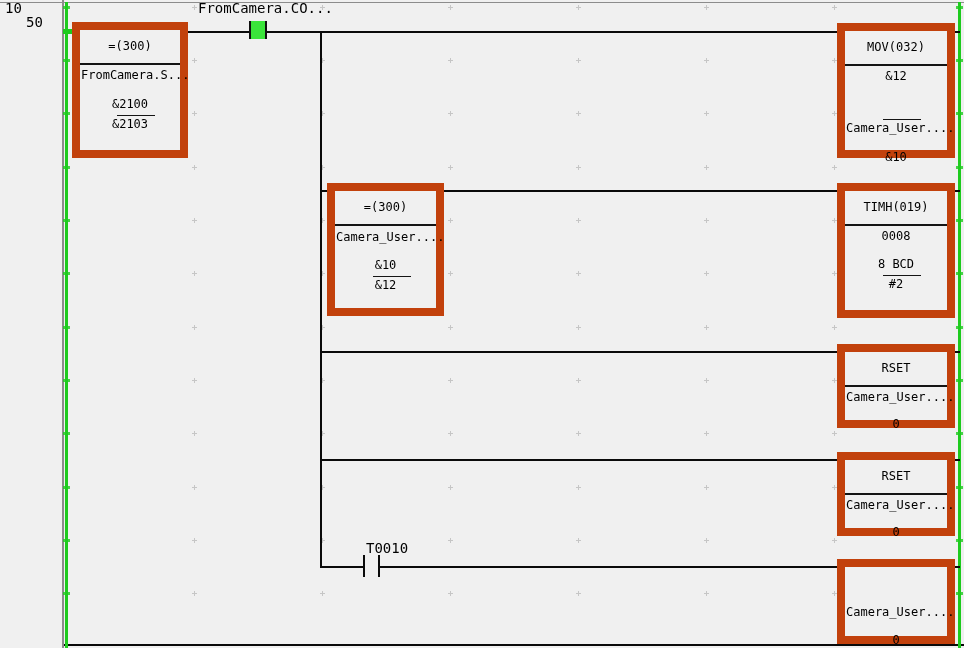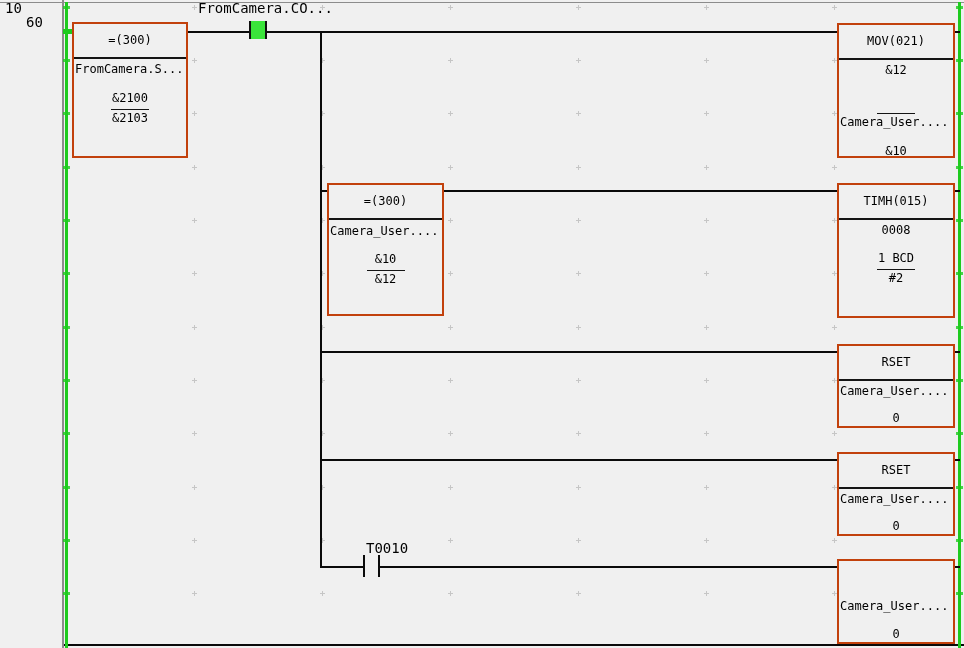--- a/index.html
+++ b/index.html
@@ -14,21 +14,21 @@
   .wire{position:absolute;background:#0a0a0a;}
   .h{height:2px;} .v{width:2px;}
   
   .bus{position:absolute;width:3px;background:var(--bus,#1ecb1e);}
   .bustick{position:absolute;width:7px;height:3px;background:var(--bus,#1ecb1e);opacity:.8;}
   
   .dot{position:absolute;width:5px;height:5px;}
   .dot::before{content:"";position:absolute;left:0;top:2px;width:5px;height:1px;background:var(--dot,#c6c6c6);}
   .dot::after{content:"";position:absolute;left:2px;top:0;width:1px;height:5px;background:var(--dot,#c6c6c6);}
   
-  .blk{position:absolute;background:var(--bg,#f0f0f0);border:2px solid #c2410c;box-sizing:border-box;z-index:3;}
+  .blk{position:absolute;background:var(--bg,#f0f0f0);border:8px solid #c2410c;box-sizing:border-box;z-index:3;}
   .btitle{position:absolute;top:0;left:0;right:0;height:33px;line-height:33px;text-align:center;border-bottom:2px solid #141414;}
   .bval{position:absolute;left:0;width:100%;text-align:center;line-height:12px;white-space:pre;}
   .bname{position:absolute;left:1px;line-height:12px;white-space:pre;}
   .bsep{position:absolute;height:1px;background:#141414;}
   
   .contact-on{position:absolute;z-index:4;box-sizing:border-box;
     background:var(--con,#3ae43a);border-left:2px solid #101010;border-right:2px solid #101010;}
   .cbar{position:absolute;width:2px;height:22px;background:#0a0a0a;z-index:4;}
   .lbl{z-index:5;}
   .frame{position:absolute;background:#8c8c8c;}
@@ -111,21 +111,21 @@
       <div class="dot" style="left: 576px; top: 591px;"></div>
       <div class="dot" style="left: 704px; top: 591px;"></div>
       <div class="dot" style="left: 832px; top: 591px;"></div>
     </div>
 
   <div class="frame" style="left:0;top:2px;width:964px;height:1px;"></div>
   <div class="frame" style="left:62px;top:0;width:2px;height:648px;"></div>
   <div class="wire h" style="left:64px;top:644px;width:900px;"></div>
 
   <div class="txt" style="left:5px;top:2px;">10</div>
-  <div class="txt" style="left:26px;top:16px;">60</div>
+  <div class="txt" style="left:26px;top:16px;">50</div>
 
   <div class="bus" style="left:65px;top:2px;height:646px;"></div>
   <div class="bus" style="left:958px;top:2px;height:646px;"></div>
   <div id="busticks">
       <div class="bustick" style="left: 63px; top: 6px;"></div>
       <div class="bustick" style="left: 956px; top: 6px;"></div>
       <div class="bustick" style="left: 63px; top: 59px;"></div>
       <div class="bustick" style="left: 956px; top: 59px;"></div>
       <div class="bustick" style="left: 63px; top: 112px;"></div>
       <div class="bustick" style="left: 956px; top: 112px;"></div>
@@ -168,39 +168,39 @@
     <div class="bname" style="top:39px;">FromCamera.S...</div>
     <div class="bval" style="top:68px;">&amp;2100</div>
     <div class="bsep" style="top:85px;left:37px;width:38px;"></div>
     <div class="bval" style="top:88px;">&amp;2103</div>
   </div>
 
   <div class="txt lbl" style="left:198px;top:2px;">FromCamera.CO...</div>
   <div class="contact-on" style="left:249px;top:21px;width:18px;height:18px;"></div>
 
   <div class="blk" style="left:837px;top:23px;width:118px;height:135px;">
-    <div class="btitle">MOV(021)</div>
+    <div class="btitle">MOV(032)</div>
     <div class="bval" style="top:39px;">&amp;12</div>
     <div class="bsep" style="top:88px;left:38px;width:38px;"></div>
     <div class="bname" style="top:91px;">Camera_User....</div>
     <div class="bval" style="top:120px;">&amp;10</div>
   </div>
 
   <div class="blk" style="left:327px;top:183px;width:117px;height:133px;">
     <div class="btitle">=(300)</div>
     <div class="bname" style="top:40px;">Camera_User....</div>
     <div class="bval" style="top:68px;">&amp;10</div>
     <div class="bsep" style="top:85px;left:38px;width:38px;"></div>
     <div class="bval" style="top:88px;">&amp;12</div>
   </div>
 
   <div class="blk" style="left:837px;top:183px;width:118px;height:135px;">
-    <div class="btitle">TIMH(015)</div>
+    <div class="btitle">TIMH(019)</div>
     <div class="bval" style="top:39px;">0008</div>
-    <div class="bval" style="top:67px;">1 BCD</div>
+    <div class="bval" style="top:67px;">8 BCD</div>
     <div class="bsep" style="top:84px;left:38px;width:38px;"></div>
     <div class="bval" style="top:87px;">#2</div>
   </div>
 
   <div class="blk" style="left:837px;top:344px;width:118px;height:84px;">
     <div class="btitle">RSET</div>
     <div class="bname" style="top:39px;">Camera_User....</div>
     <div class="bval" style="top:66px;">0</div>
   </div>
 

